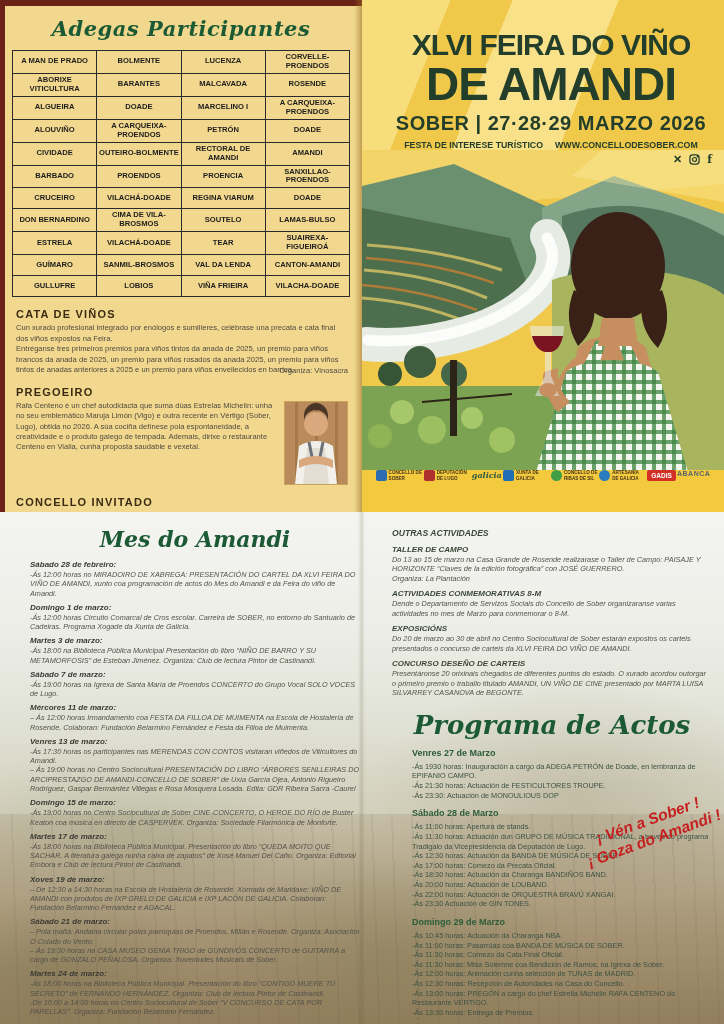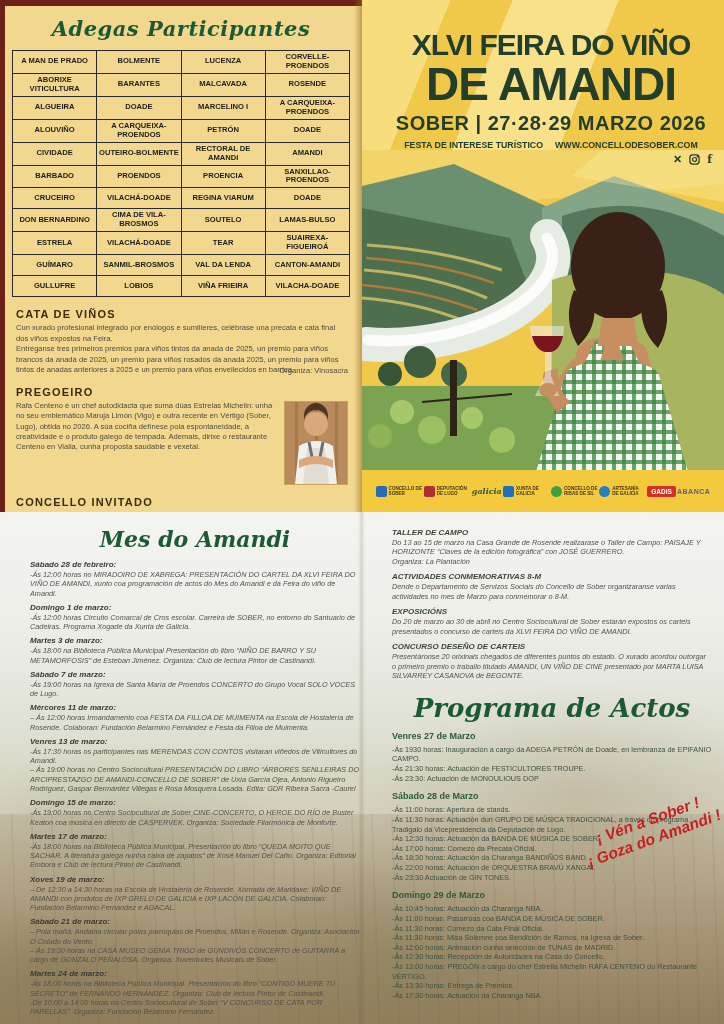--- a/index.html
+++ b/index.html
@@ -30,21 +30,21 @@
       background:linear-gradient(112deg,#f7dd7c 0 20%,#f1c94a 20% 34%,#f8e189 34% 58%,#f1c94a 58%);}
   .poster-titles{position:absolute;top:30px;left:0;width:378px;text-align:center;color:#233e2b;}
   .pt1{font-size:30px;font-weight:bold;letter-spacing:-1px;line-height:1.02;}
   .pt2{font-size:46px;font-weight:bold;letter-spacing:-1px;line-height:1.0;}
   .pt-sub{font-size:20px;font-weight:bold;margin-top:5px;letter-spacing:.5px;}
   .pt-tag{font-size:8.8px;font-weight:bold;margin-top:5px;display:flex;justify-content:center;gap:12px;}
   .pt-social{margin-top:3px;display:flex;justify-content:flex-end;gap:7px;padding-right:28px;
       font-size:11px;font-weight:bold;align-items:center;}
   .art{position:absolute;left:0;top:150px;}
   .sponsor-bar{position:absolute;left:0;bottom:0;width:362px;height:42px;background:#f3c93d;
-      display:flex;align-items:center;justify-content:space-around;padding:0 13px;box-sizing:border-box;}
+      display:flex;align-items:flex-start;justify-content:space-around;padding:0 13px;box-sizing:border-box;}
   .sponsor{display:flex;align-items:center;gap:2px;}
   .sp-label{font-size:4.6px;font-weight:bold;color:#45351a;line-height:1.1;max-width:34px;}
   .sp-glyph{width:11px;height:11px;border-radius:2px;flex:0 0 auto;}
   .sp-round{border-radius:50%;}
   .sp-badge{background:#d03025;color:#fff;font-size:6.5px;font-weight:bold;padding:2px 4px;border-radius:2px;}
   .sp-text{font-size:7px;font-weight:bold;color:#5a6570;letter-spacing:.5px;}
   .sp-script{font-family:"DejaVu Serif",serif;font-style:italic;font-weight:bold;font-size:8px;color:#2f5a40;}
 
   
   .bottom{position:absolute;left:0;top:512px;width:724px;height:512px;
@@ -66,21 +66,21 @@
   .col-right{position:absolute;left:392px;top:16px;width:320px;height:492px;overflow:hidden;}
   .mes-title{text-align:center;font-size:22px;margin:2px 0 8px 0;}
   .ev{margin-bottom:5px;}
   .ev-date{font-size:8px;font-weight:bold;font-style:italic;color:#3b3b35;margin-bottom:1px;}
   .ev-line{font-size:7.3px;font-style:italic;color:#55524a;line-height:1.27;}
   .outras-h{font-size:8.6px;font-weight:bold;font-style:italic;color:#3c4637;margin-bottom:7px;}
   .outra{margin-bottom:6px;}
   .outra-h{font-size:8px;font-weight:bold;font-style:italic;color:#3c4637;margin-bottom:1px;}
   .outra-p{font-size:7.3px;font-style:italic;color:#55524a;line-height:1.3;}
   .pa-title{text-align:center;font-size:26px;margin:12px 0 8px 0;}
-  .day{margin-bottom:8px;}
+  .day{margin-bottom:8px;margin-left:20px;}
   .day-date{font-size:9px;font-weight:bold;color:#2c5c3a;margin-bottom:4px;}
   .day-line{font-size:7.3px;color:#3e5244;line-height:1.32;}
   .stamp{position:absolute;left:566px;top:298px;width:170px;transform:rotate(-20deg);
       text-align:center;color:#c61f1f;font-weight:bold;font-style:italic;}
   .stamp div{font-size:15.5px;line-height:1.25;white-space:nowrap;}
 </style>
 </head>
 <body>
 
 <div class="page-left">
@@ -359,20 +359,21 @@
         </div>
         <div class="ev">
           <div class="ev-date">Martes 24 de marzo:</div>
           <div class="ev-line">-Ás 18:00 horas na Biblioteca Pública Municipal. Presentación do libro “CONTIGO MUERE TU SECRETO” de FERNANDO HERNÁNDEZ.          Organiza: Club de lectura Pintor de Castinandi.</div>
           <div class="ev-line">-De 10:00 a 14:00 horas no Centro Sociocultural de Sober “V CONCURSO DE CATA POR PARELLAS”. Organiza: Fundación Belarmino Fernández.</div>
         </div>
       </div>
   </div>
 
   <div class="col-right">
+    <div class="outras-h">OUTRAS ACTIVIDADES</div>
     <div>
         <div class="outra">
           <div class="outra-h">TALLER DE CAMPO</div>
           <div class="outra-p">Do 13 ao 15 de marzo na Casa Grande de Rosende realizarase o Taller de Campo: PAISAJE Y HORIZONTE “Claves de la edición fotográfica” con JOSÉ GUERRERO.</div>
           <div class="outra-p">Organiza: La Plantación</div>
         </div>
         <div class="outra">
           <div class="outra-h">ACTIVIDADES CONMEMORATIVAS 8-M</div>
           <div class="outra-p">Dende o Departamento de Servizos Sociais do Concello de Sober organizaranse varias actividades no mes de Marzo para conmemorar o 8-M.</div>
         </div>
@@ -393,20 +394,21 @@
           <div class="day-line">-Ás 21:30 horas: Actuación de FESTICULTORES TROUPE.</div>
           <div class="day-line">-Ás 23:30: Actuación de MONOULIOUS DOP</div>
         </div>
         <div class="day">
           <div class="day-date">Sábado 28 de Marzo</div>
           <div class="day-line">-Ás 11:00 horas: Apertura de stands.</div>
           <div class="day-line">-Ás 11:30 horas: Actuación dun GRUPO DE MÚSICA TRADICIONAL, a través do programa Tradigalo da Vicepresidencia da Deputación de Lugo.</div>
           <div class="day-line">-Ás 12:30 horas: Actuación da BANDA DE MÚSICA DE SOBER.</div>
           <div class="day-line">-Ás 17:00 horas: Comezo da Precata Oficial.</div>
           <div class="day-line">-Ás 18:30 horas: Actuación da Charanga BANDIÑOS BAND.</div>
+          <div class="day-line">-Ás 20:00 horas: Actuación de LOUBAND.</div>
           <div class="day-line">-Ás 22:00 horas: Actuación de ORQUESTRA BRAVÚ XANGAI.</div>
           <div class="day-line">-Ás 23:30 Actuación de GIN TONES.</div>
         </div>
         <div class="day">
           <div class="day-date">Domingo 29 de Marzo</div>
           <div class="day-line">-Ás 10:45 horas: Actuación da Charanga NBA.</div>
           <div class="day-line">-Ás 11:00 horas: Pasarrúas coa BANDA DE MÚSICA DE SOBER.</div>
           <div class="day-line">-Ás 11:30 horas: Comezo da Cata Final Oficial.</div>
           <div class="day-line">-Ás 11:30 horas: Misa Solemne coa Bendición de Ramos, na Igrexa de Sober.</div>
           <div class="day-line">-Ás 12:00 horas: Animación cunha selección de TUNAS de MADRID.</div>

